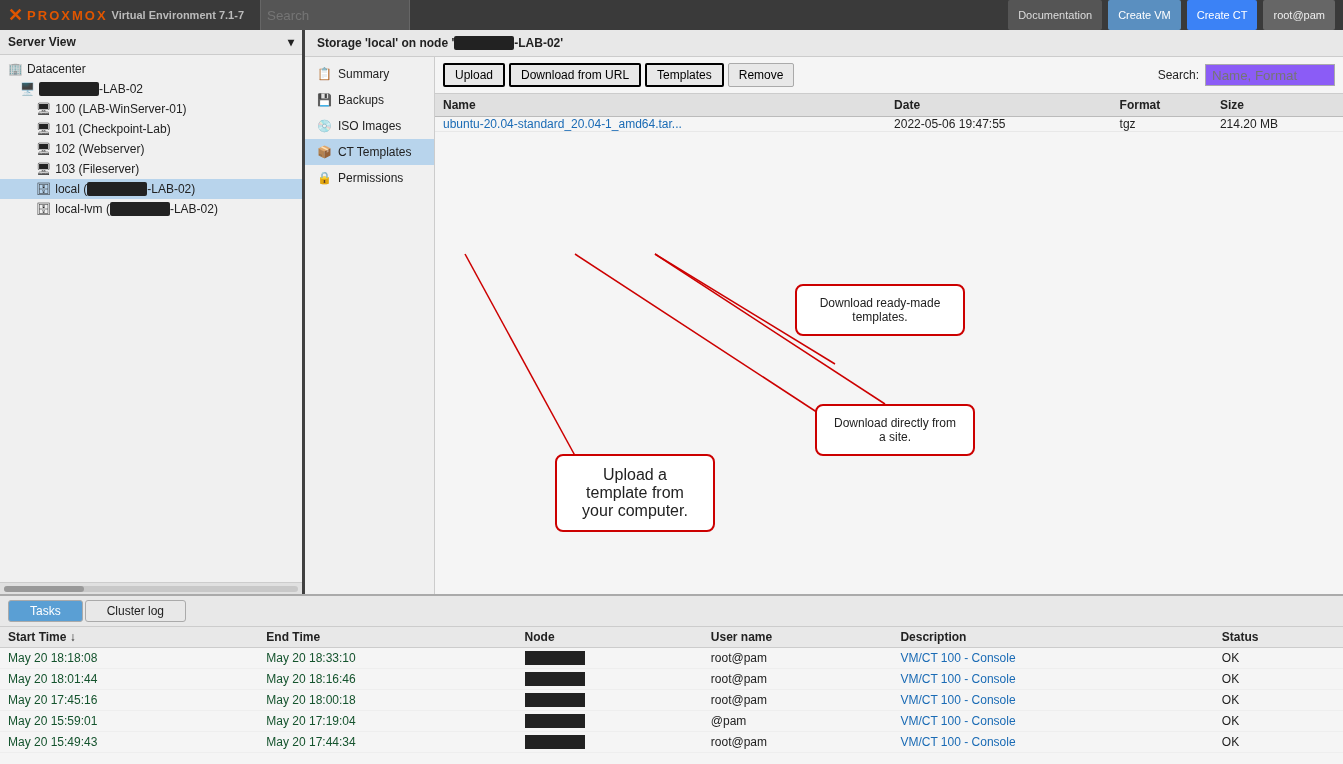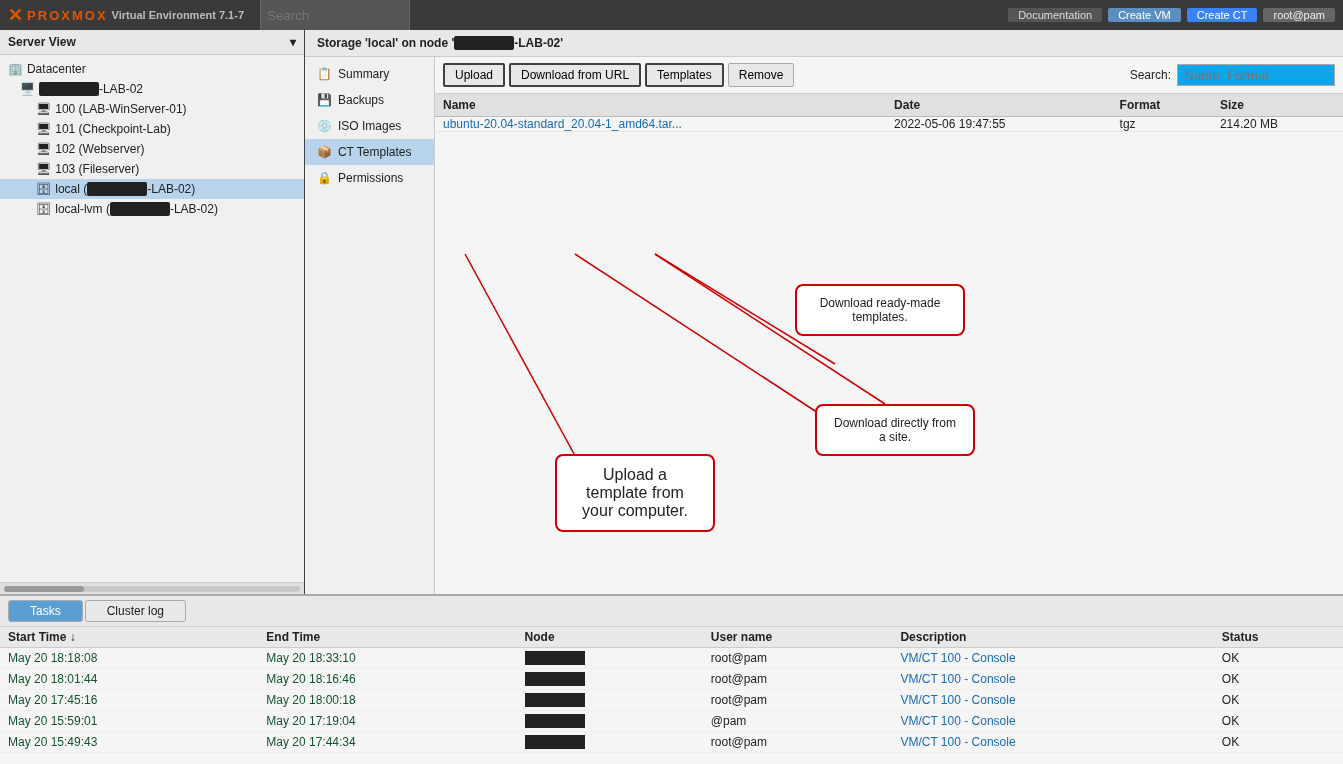--- a/index.html
+++ b/index.html
@@ -6,31 +6,31 @@
     body { font-family: Arial, sans-serif; font-size: 12px; background: #d0d0d0; color: #222; overflow: hidden; height: 764px; }
 
     
     #topbar {
       display: flex; align-items: center; background: #3a3a3a; height: 30px; padding: 0 8px; gap: 8px;
     }
     #logo-area { display: flex; align-items: center; gap: 4px; color: #e05a00; font-weight: bold; font-size: 14px; }
     #search-box { margin-left: 8px; }
     #search-input { width: 150px; height: 36px; padding: 2px 6px; border: 1px solid #666; background: #555; color: #eee; border-radius: 2px; }
     #topbar-right { margin-left: auto; display: flex; align-items: center; gap: 6px; }
-    .topbar-btn { height: 14px; padding: 4px 10px; border: none; border-radius: 2px; font-size: 11px; cursor: pointer; display: flex; align-items: center; gap: 4px; }
+    .topbar-btn { height: 30px; padding: 4px 10px; border: none; border-radius: 2px; font-size: 11px; cursor: pointer; display: flex; align-items: center; gap: 4px; }
     #btn-docs { background: #555; color: #ddd; }
     #btn-createvm { background: #5a8fc0; color: white; }
     #btn-createct { background: #3b82f6; color: white; }
     #btn-user { background: #666; color: #eee; }
 
     
     #main { display: flex; height: calc(764px - 30px - 170px); }
 
     
-    #sidebar { width: 305px; background: #f0f0f0; border-right: 1px solid #404040; display: flex; flex-direction: column; overflow: hidden; }
+    #sidebar { width: 305px; background: #f0f0f0; border-right: 3px solid #404040; display: flex; flex-direction: column; overflow: hidden; }
     #sidebar-header { background: #e8e8e8; padding: 5px 8px; font-weight: bold; font-size: 12px; display: flex; align-items: center; justify-content: space-between; border-bottom: 1px solid #ccc; }
     #sidebar-tree { flex: 1; overflow-y: auto; padding: 4px 0; }
     .tree-item { padding: 3px 8px; cursor: pointer; display: flex; align-items: center; gap: 4px; white-space: nowrap; }
     .tree-item.selected { background: #b8d4ec; }
     .tree-indent-1 { padding-left: 20px; }
     .tree-indent-2 { padding-left: 36px; }
     .sidebar-scrollbar { height: 12px; background: #e0e0e0; border-top: 1px solid #ccc; display: flex; align-items: center; padding: 0 4px; }
     .scrollbar-track { flex: 1; height: 6px; background: #c8c8c8; border-radius: 3px; position: relative; }
     .scrollbar-thumb { width: 80px; height: 6px; background: #999; border-radius: 3px; }
 
@@ -43,23 +43,23 @@
     .nav-item { padding: 6px 12px; cursor: pointer; display: flex; align-items: center; gap: 6px; }
     .nav-item.active { background: #b8d4ec; }
 
     
     #content-area { flex: 1; display: flex; }
     #content-main { flex: 1; display: flex; flex-direction: column; overflow: hidden; }
 
     
     #toolbar { padding: 6px 8px; display: flex; align-items: center; gap: 4px; border-bottom: 1px solid #ccc; background: #f5f5f5; }
     .toolbar-btn { height: 24px; padding: 0 10px; border: 1px solid #aaa; background: #e8e8e8; border-radius: 2px; cursor: pointer; font-size: 12px; }
-    .toolbar-btn.highlighted { border: 2px solid #404040; }
+    .toolbar-btn.highlighted { border: 2px solid #000000; }
     #search-area { margin-left: auto; display: flex; align-items: center; gap: 6px; }
-    #table-search { height: 22px; padding: 2px 6px; border: 1px solid #aaa; background: #0ea5e9; width: 158px; }
+    #table-search { height: 22px; padding: 2px 6px; border: 1px solid #aaa; background: #8b5cf6; width: 130px; }
 
     
     #file-table { flex: 1; overflow-y: auto; }
     table { width: 100%; border-collapse: collapse; }
     thead th { background: #e0e0e0; border-bottom: 1px solid #bbb; padding: 4px 8px; text-align: left; font-size: 12px; font-weight: bold; }
     tbody td { padding: 0 8px; border-bottom: 1px solid #e8e8e8; font-size: 12px; }
     .text-blue { color: #1a6bb5; }
 
     
     #bottom-panel { height: 170px; border-top: 2px solid #aaa; background: #f5f5f5; display: flex; flex-direction: column; }

